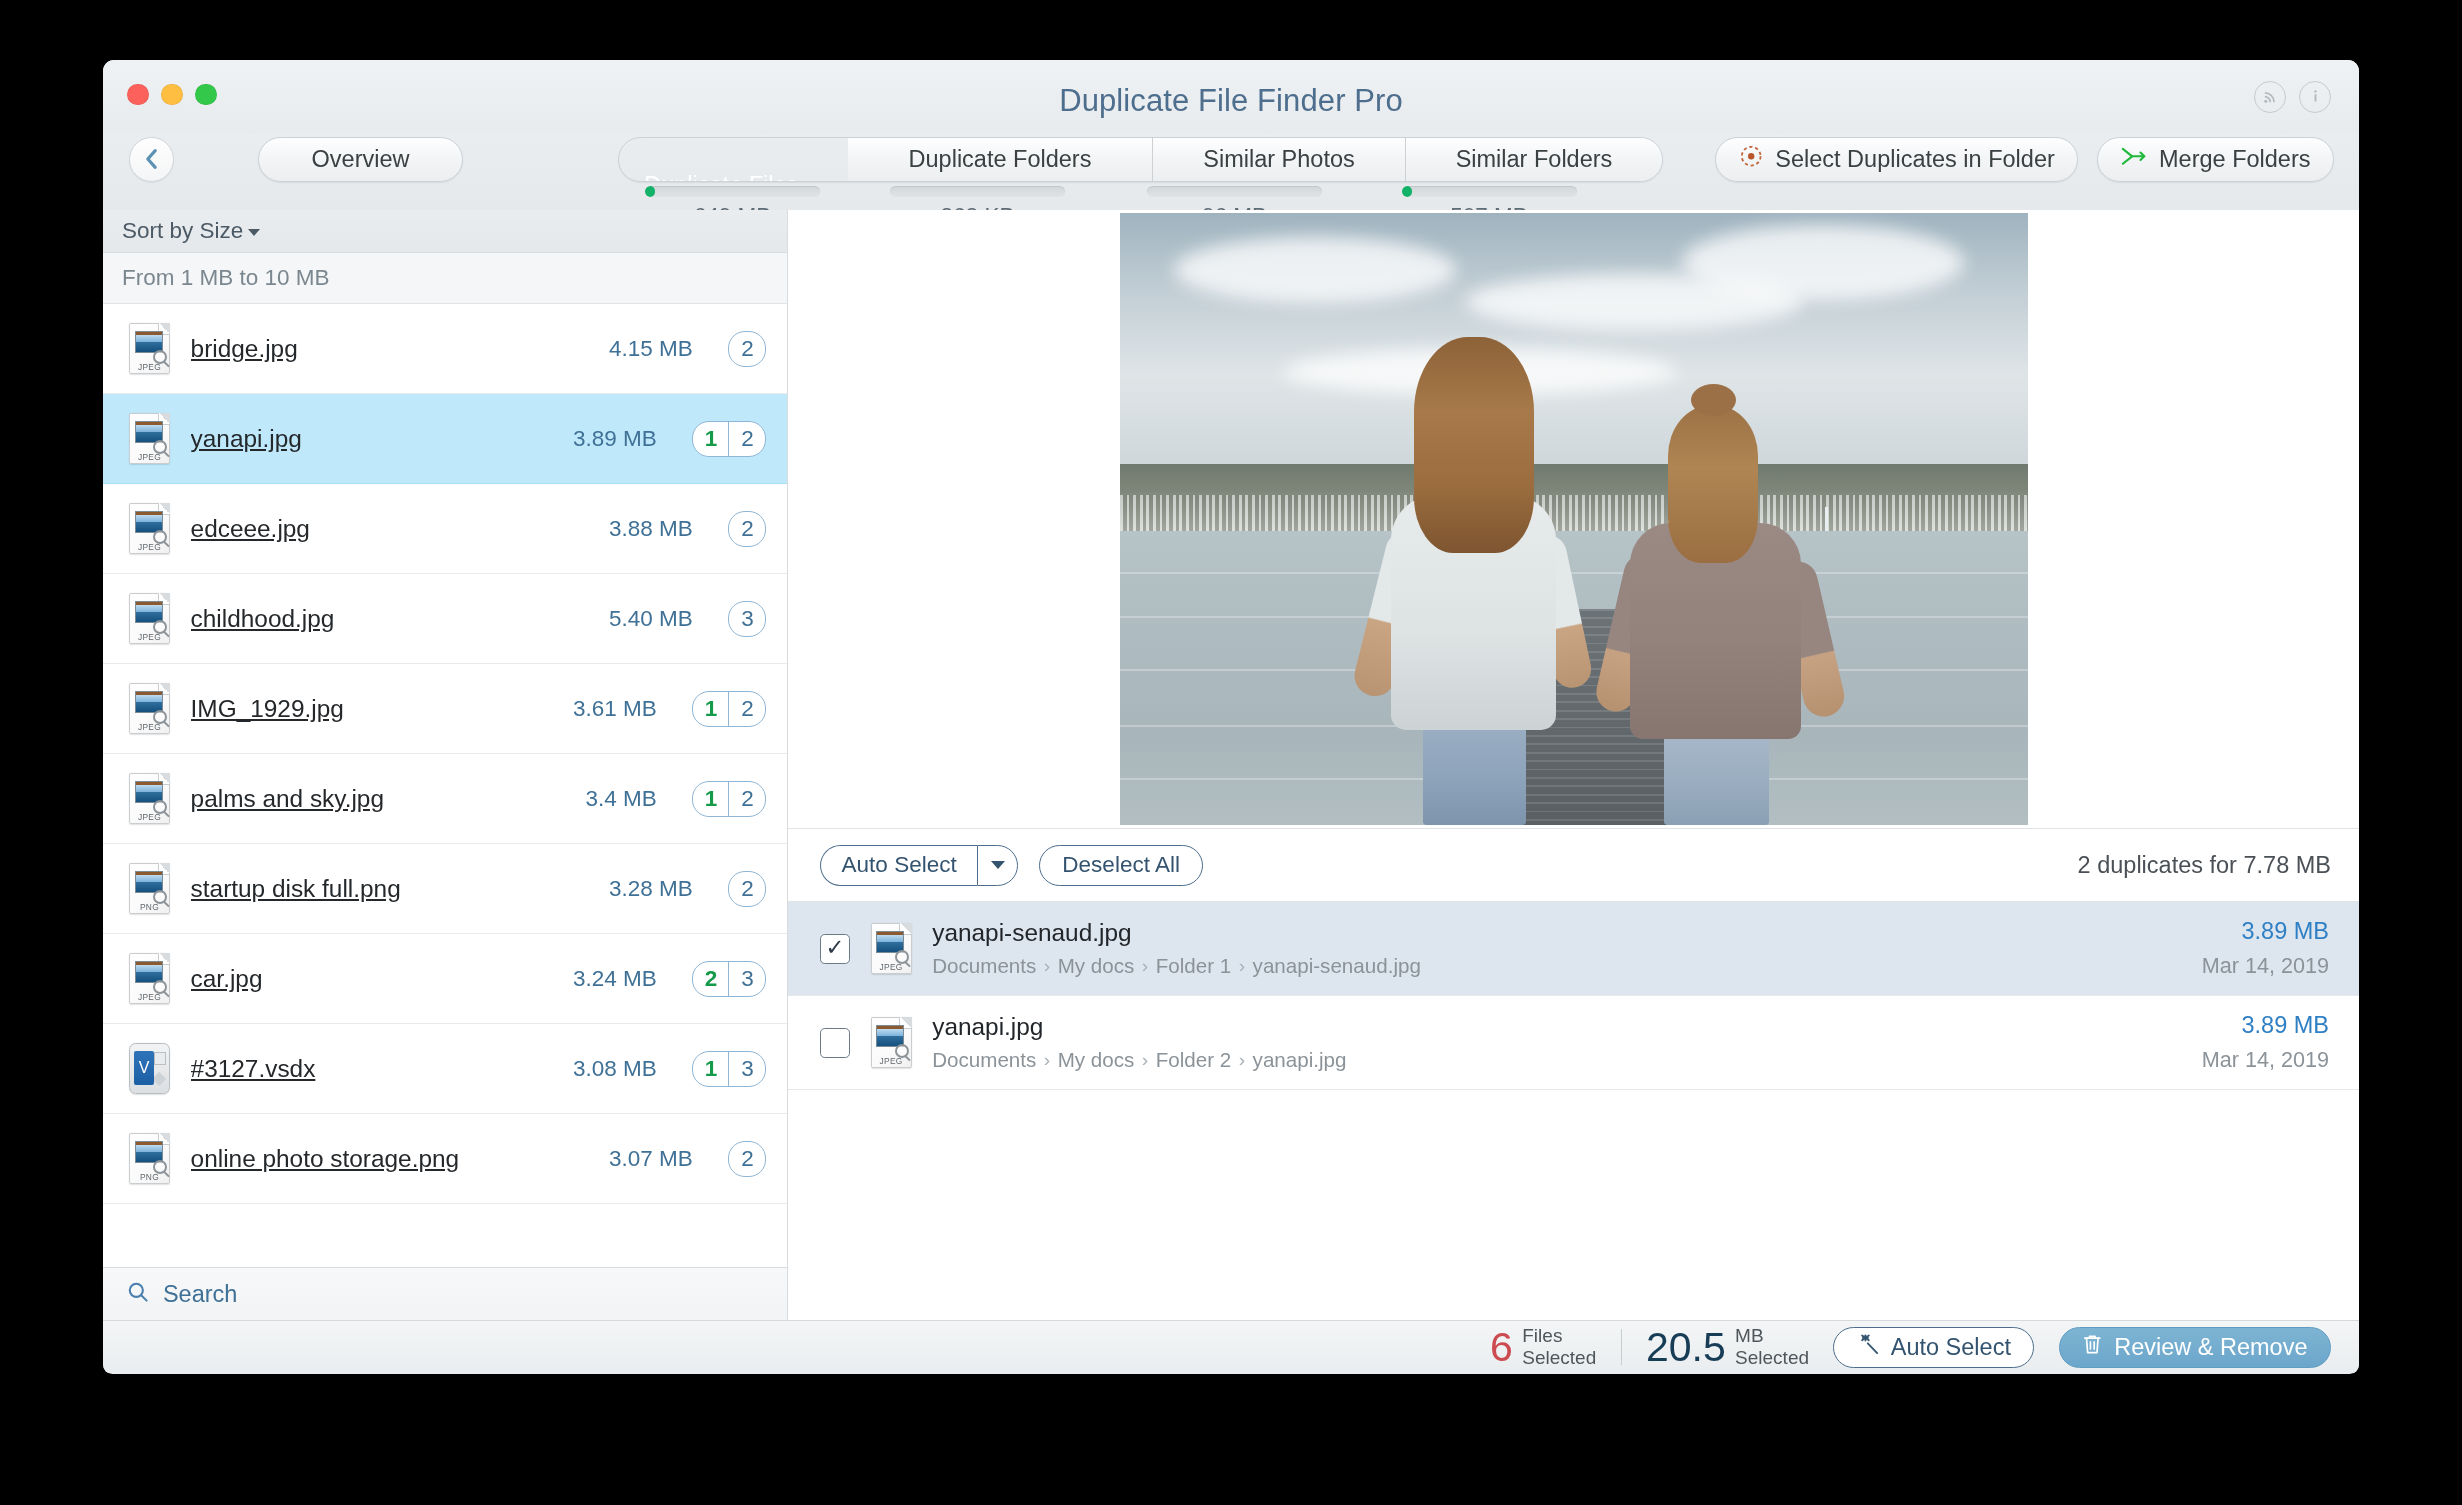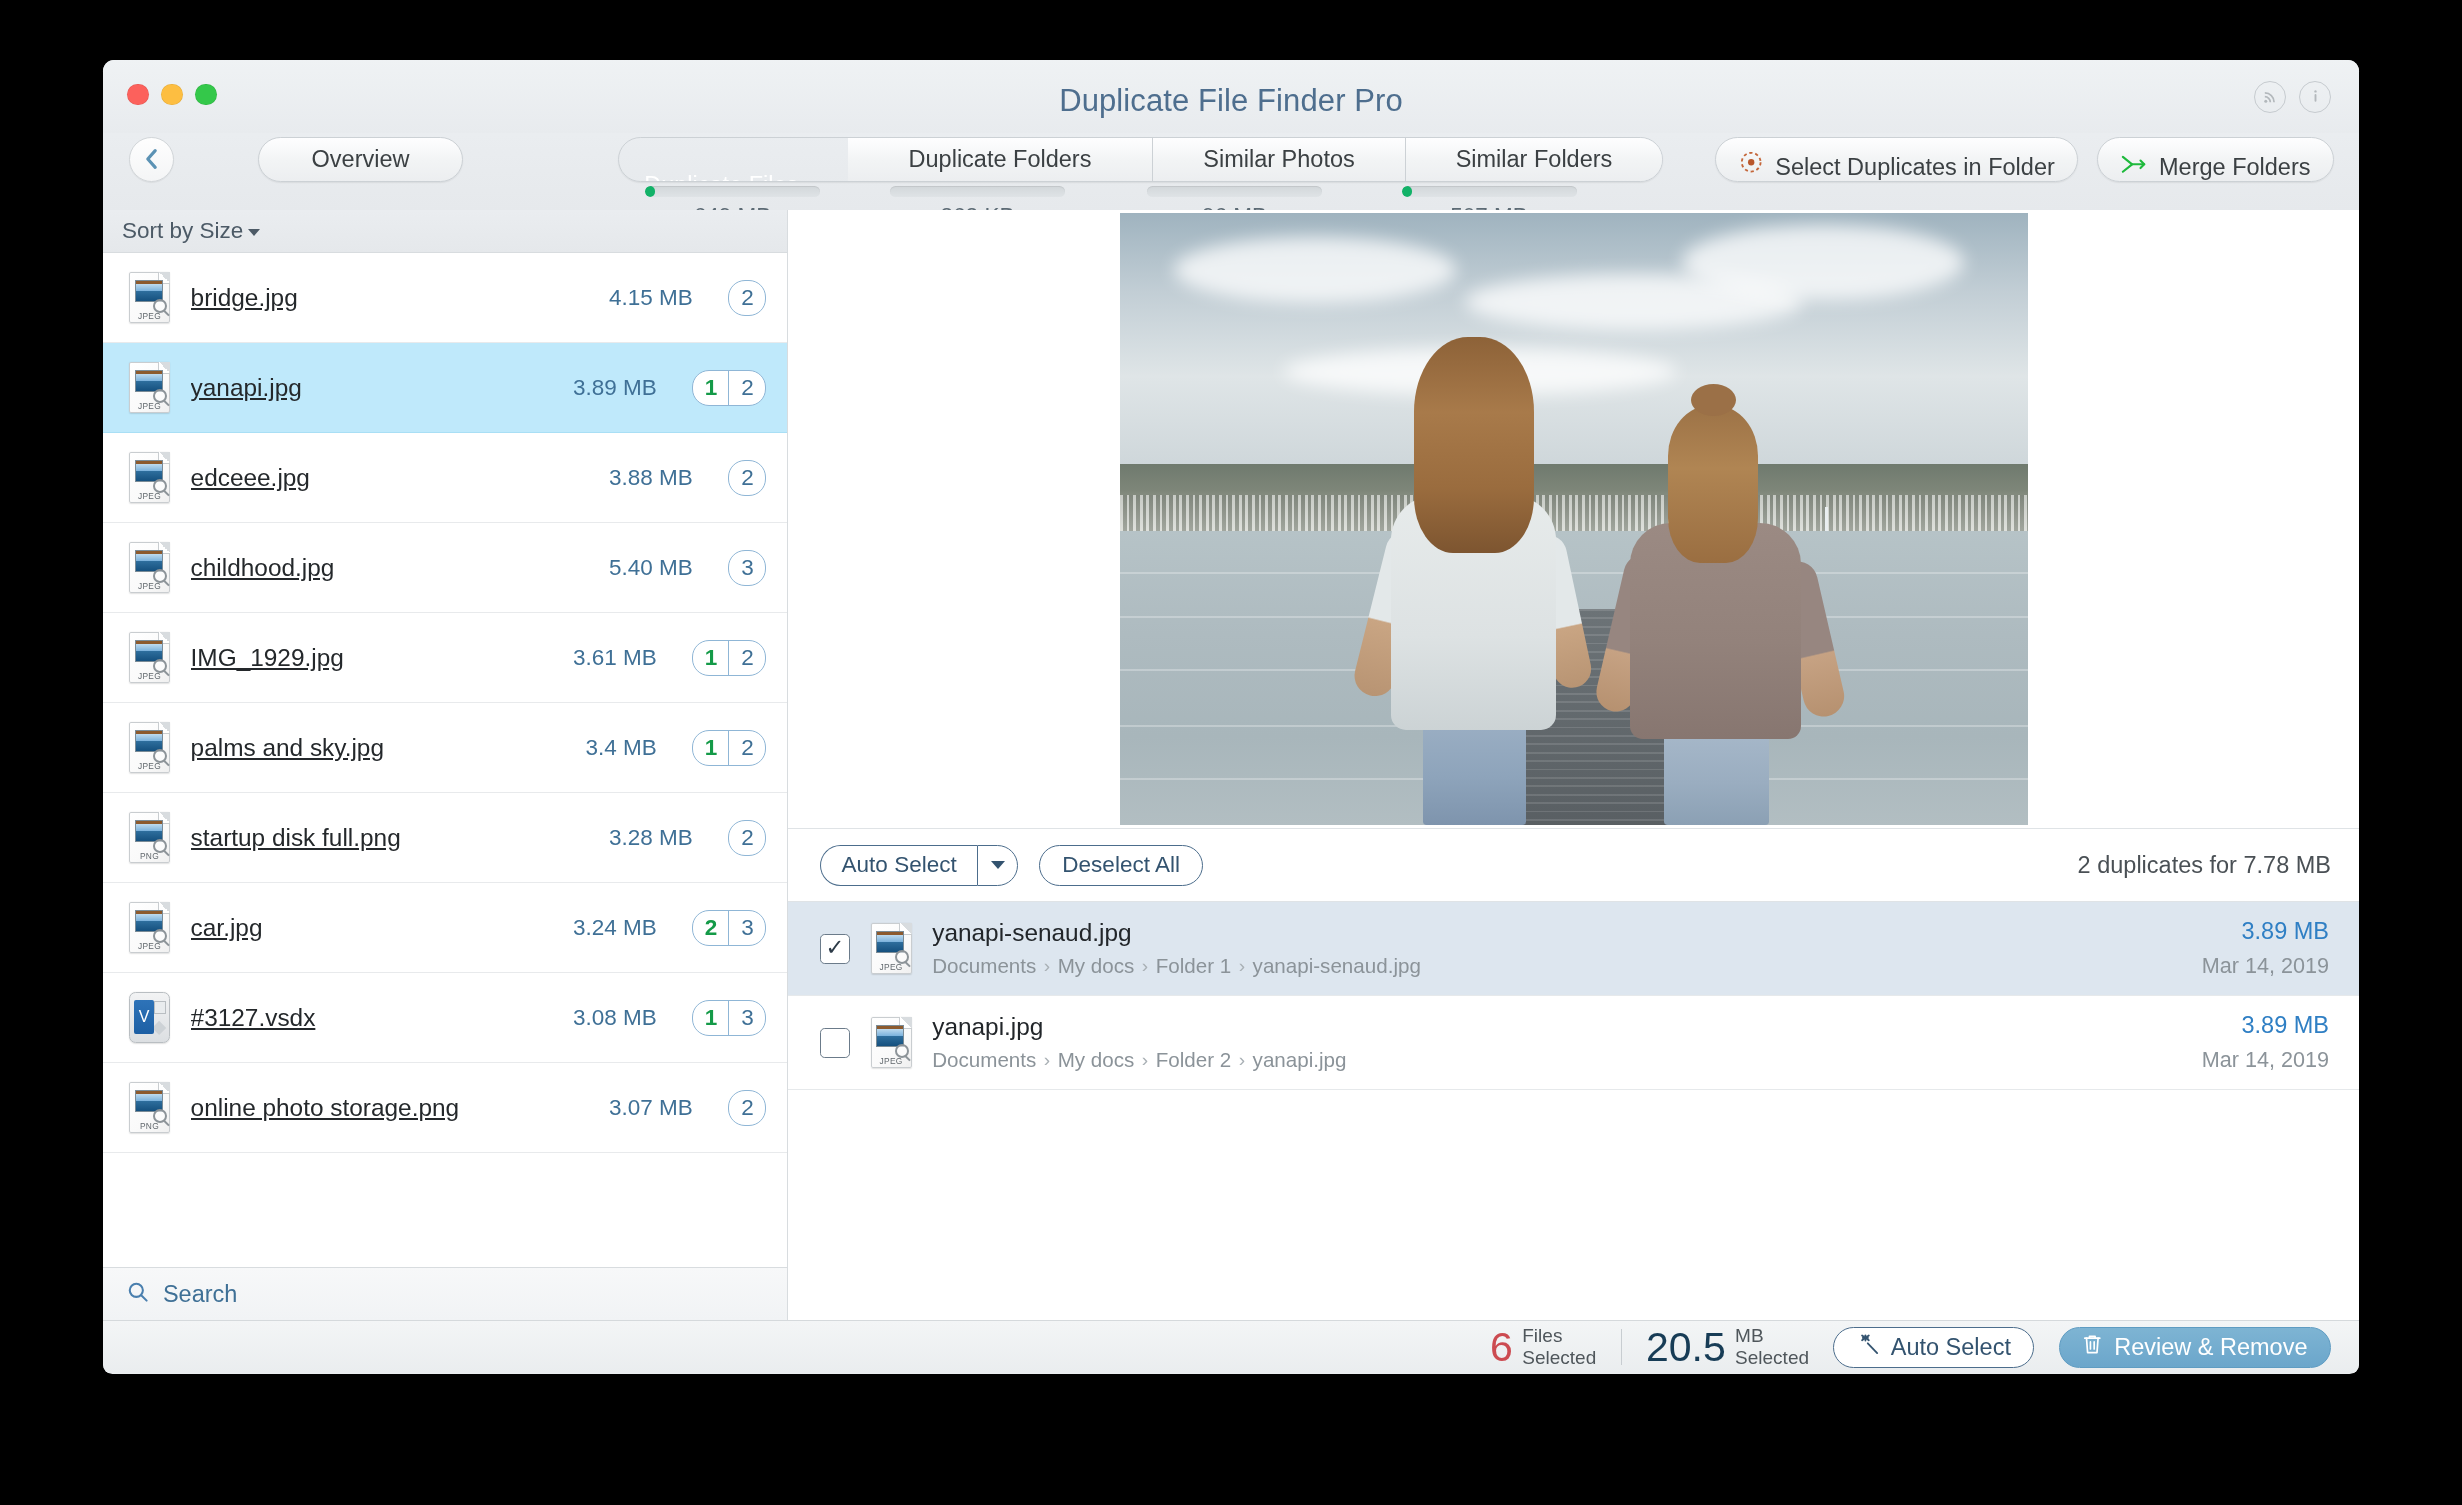--- a/index.html
+++ b/index.html
@@ -101,21 +101,21 @@
     margin-top: 48px;
   }
   .caret-down {
     width: 0; height: 0;
     border-left: 7.5px solid transparent;
     border-right: 7.5px solid transparent;
     border-top: 8.4px solid currentColor;
   }
 
   .right-btns { position: absolute; right: 25px; top: 3.8px; display: flex; gap: 19px; }
-  .rb { height: 45px; padding: 0 22.5px; gap: 12.2px; align-items: flex-end; }
+  .rb { height: 45px; padding: 0 22.5px; gap: 12.2px; }
 
   
   .progress-row {
     position: absolute; left: 515px; top: 53px;
     display: flex;
   }
   .pcell { display: flex; flex-direction: column; align-items: center; }
   .ptrack {
     height: 11.3px; border-radius: 5.6px;
     background: linear-gradient(180deg,#d2d7da,#dfe3e6);
@@ -563,20 +563,23 @@
 
   <div class="body">
 
     <div class="sidebar">
 
       <div class="sortbar">
         <span>Sort by Size</span>
         <span class="caret-sm"></span>
       </div>
 
+      <div class="range-hdr">
+        <span>From 1 MB to 10 MB</span>
+      </div>
 
       <div class="filelist">
 
         <div class="frow">
           <div class="ficon">
               <div class="page"></div>
               <div class="fold"></div>
               <div class="thumb"></div>
               <div class="mag"></div>
               <div class="maghandle"></div>

